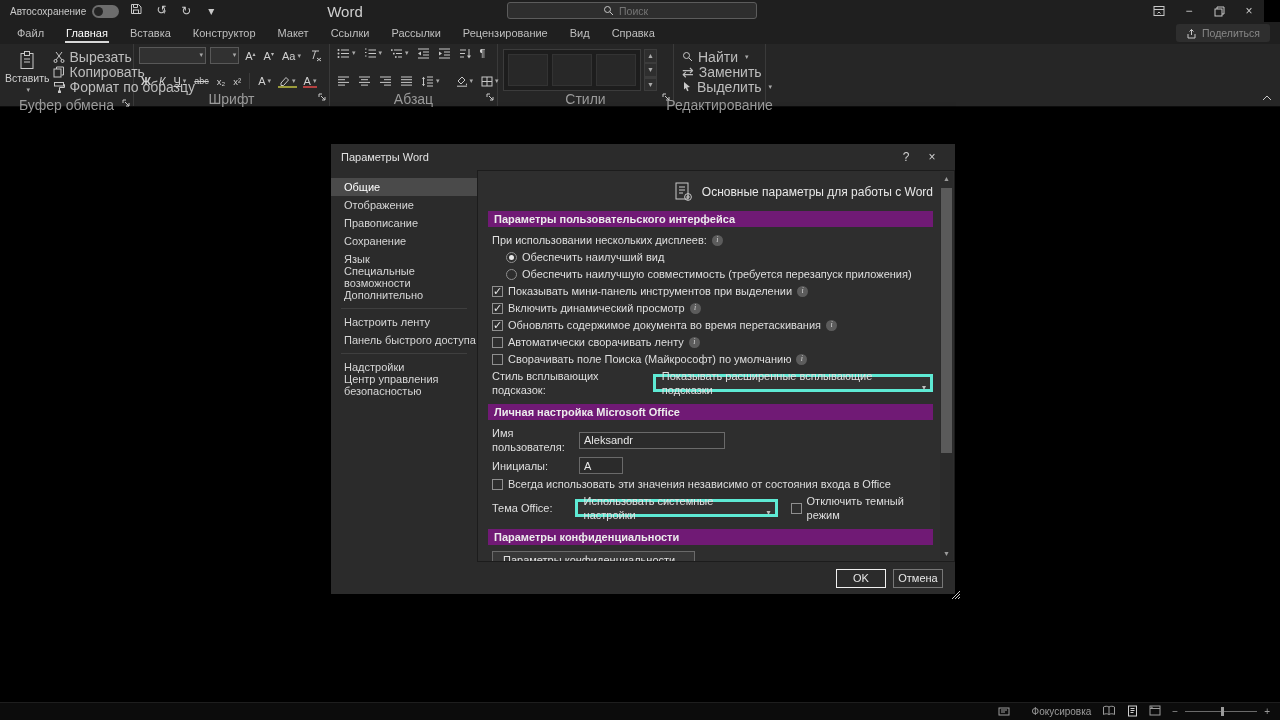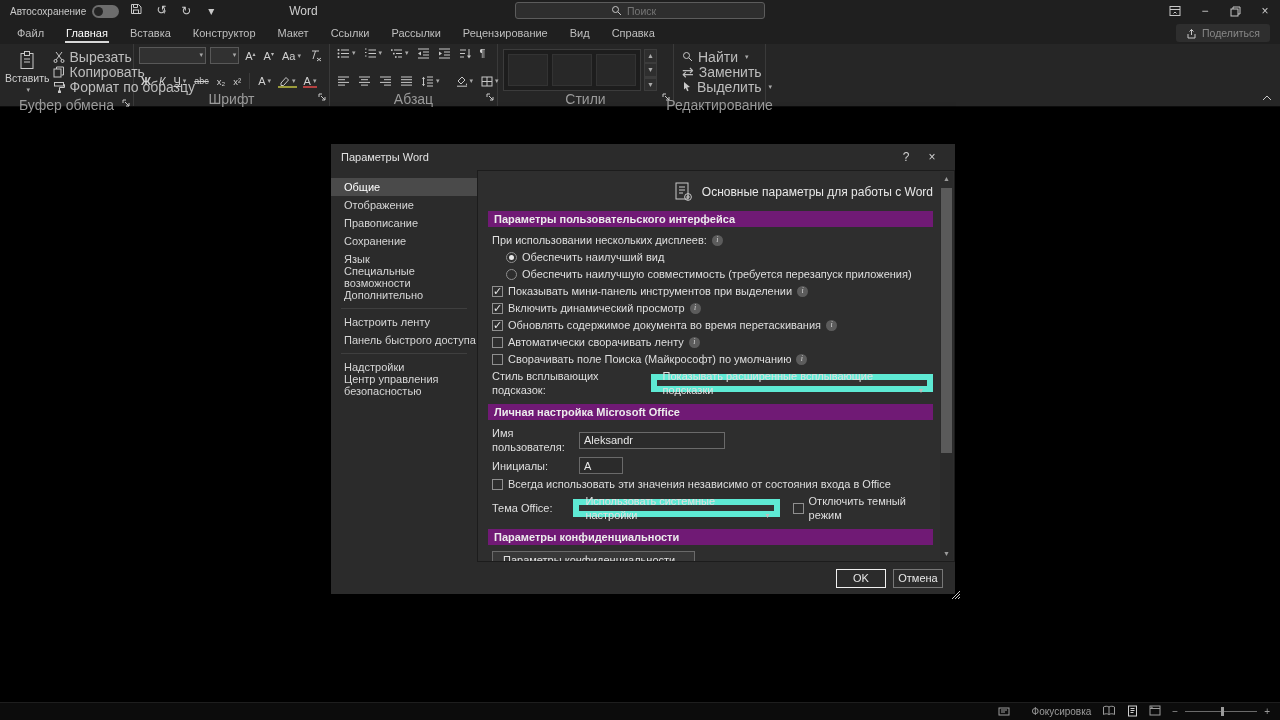--- a/index.html
+++ b/index.html
@@ -1,30 +1,30 @@
 <!DOCTYPE html>
 <html style="--link: #4f9be8;"><head>
 <meta charset="utf-8">
 <style>
   * { margin:0; padding:0; box-sizing:border-box; cursor:default; }
   html,body { width:1280px; height:720px; overflow:hidden; background:#000;
     font-family:"Liberation Sans",sans-serif; }
   .app { position:relative; width:1280px; height:720px; background:#000; color:#d4d4d4; font-size:11px; }
 
   
-  .titlebar { position:absolute; top:0; left:0; right:0; height:22px; background:#1f1f1f;
+  .titlebar { position:absolute; top:0; left:0; right:16px; height:22px; background:#1f1f1f;
     display:flex; align-items:center; }
   .tb-left { display:flex; align-items:center; gap:9px; padding-left:10px; }
   .autosave { display:flex; align-items:center; gap:6px; color:#c9c9c9; font-size:10px; }
   .toggle { width:27px; height:13px; border-radius:8px; background:#6d6d6d; position:relative; }
   .toggle::after { content:""; position:absolute; left:2px; top:2px; width:9px; height:9px;
     border-radius:50%; background:#242424; }
   .qat-btn { min-width:16px; text-align:center; color:#c9c9c9; font-size:12px; line-height:22px; }
   .qat-dd { font-size:7px; color:#a9a9a9; margin-left:-4px; }
-  .app-title { margin-left:70px; font-size:12px; color:#cfcfcf; }
+  .app-title { margin-left:108px; font-size:15px; color:#cfcfcf; }
   .search-box { position:absolute; left:50%; top:2px; transform:translateX(-50%);
     width:250px; height:17px; background:#2e2e2e; border:1px solid #5c5c5c; border-radius:3px;
     display:flex; align-items:center; justify-content:center; gap:5px; }
   .search-box input { background:transparent; border:none; outline:none; color:#b5b5b5;
     font-size:10.5px; width:42px; font-family:"Liberation Sans",sans-serif; }
   .win-controls { margin-left:auto; display:flex; height:100%; align-items:stretch; }
   .win-btn { width:30px; display:flex; align-items:center; justify-content:center;
     color:#c9c9c9; font-size:12px; }
 
   
@@ -102,21 +102,21 @@
     padding:2px 6px; margin:7px 0 6px; }
   .row { display:flex; align-items:center; gap:5px; margin:3px 0 3px 4px; line-height:14px; }
   .row.indent { margin-left:18px; }
   .checkbox { width:11px; height:11px; border:1px solid #8f8f8f; background:#2e2e2e; flex-shrink:0; position:relative; }
   .checkbox.checked::after { content:"✓"; position:absolute; left:0px; top:-3px; color:#e8e8e8; font-size:11px; }
   .radio { width:11px; height:11px; border:1px solid #8f8f8f; border-radius:50%; background:#2e2e2e; flex-shrink:0; position:relative; }
   .radio.checked::after { content:""; position:absolute; left:2px; top:2px; width:5px; height:5px; border-radius:50%; background:#e8e8e8; }
   .info-icon { width:11px; height:11px; border-radius:50%; background:#5c5c5c; color:#d8d8d8;
     font-size:8px; display:inline-flex; align-items:center; justify-content:center; flex-shrink:0; }
   .info-icon::after { content:"i"; font-family:"Liberation Serif",serif; font-style:italic; }
-  .combo { height:18px; background:#333; border:6px solid #5eead4; display:inline-flex; align-items:center;
+  .combo { height:18px; background:#333; border:3px solid #5eead4; display:inline-flex; align-items:center;
     padding:0 16px 0 6px; position:relative; color:#e0e0e0; }
   .combo::after { content:"▾"; position:absolute; right:4px; top:4px; font-size:8px; color:#bdbdbd; }
   .txt-input { height:17px; background:#2b2b2b; border:1px solid #6a6a6a; color:#e6e6e6;
     font-size:11px; padding:0 4px; font-family:"Liberation Sans",sans-serif; outline:none; }
   .flabel { display:inline-block; width:82px; }
   .dlg-btn { height:18px; background:#383838; border:1px solid #6a6a6a; color:#e0e0e0;
     font-size:11px; padding:0 10px; display:inline-flex; align-items:center; }
 
   .dlg-scrollbar { position:absolute; top:1px; right:1px; bottom:1px; width:13px; background:#2b2b2b; }
   .sb-arrow { height:13px; color:#9a9a9a; font-size:7px; display:flex; align-items:center; justify-content:center; }

